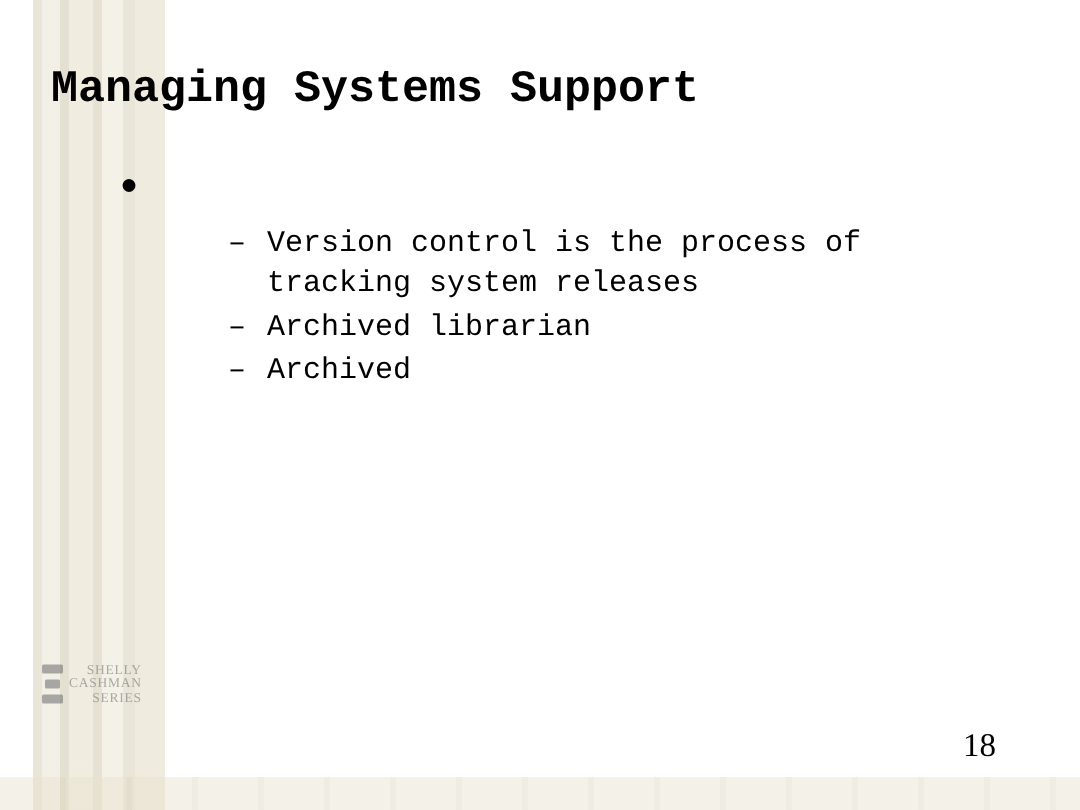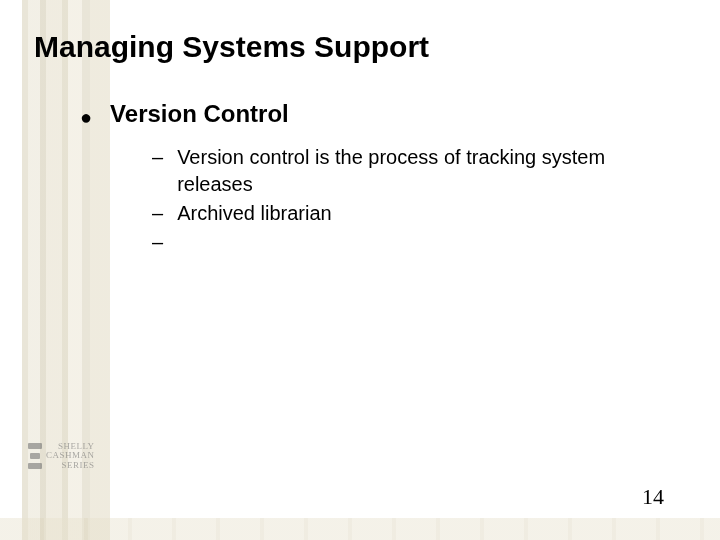--- a/index.html
+++ b/index.html
@@ -40,21 +40,22 @@
       90deg,
       #e7e1cd 0px, #e7e1cd 40px,
       #ddd5bd 40px, #ddd5bd 44px
     );
     opacity: 0.45;
     z-index: 0;
   }
   .content {
     position: relative;
     z-index: 1;
-    padding: 30px 40px 0 34px;
+    padding: 43px 40px 0 34px;
+    font-family: Liberation Mono, monospace;
   }
   .title {
     font-size: 30px;
     font-weight: bold;
     color: #000;
     margin-bottom: 36px;
   }
   .bullet-row {
     display: flex;
     align-items: baseline;
@@ -137,44 +138,44 @@
 <body>
 
 <div class="bg-sidebar"></div>
 <div class="bg-bottom"></div>
 
 <div class="content">
   <div class="title">Managing Systems Support</div>
 
   <div class="bullet-row">
     <span class="bullet-dot">●</span>
-    <span class="bullet-text">Version Control</span>
   </div>
 
   <div class="sub-list">
     <div class="sub-item">
       <span class="dash">–</span>
       <span>Version control is the process of tracking system releases</span>
     </div>
     <div class="sub-item">
       <span class="dash">–</span>
       <span>Archived librarian</span>
     </div>
     <div class="sub-item">
       <span class="dash">–</span>
+      <span>Archived</span>
     </div>
   </div>
 </div>
 
 <div class="logo">
   <div class="logo-bars">
     <span></span>
       <span></span>
       <span></span>
   </div>
   <div class="logo-text">
     <div>Shelly</div>
     <div>Cashman</div>
     <div>Series</div>
   </div>
 </div>
 
-<div class="page-num">14</div>
+<div class="page-num">18</div>
 
 </body></html>

